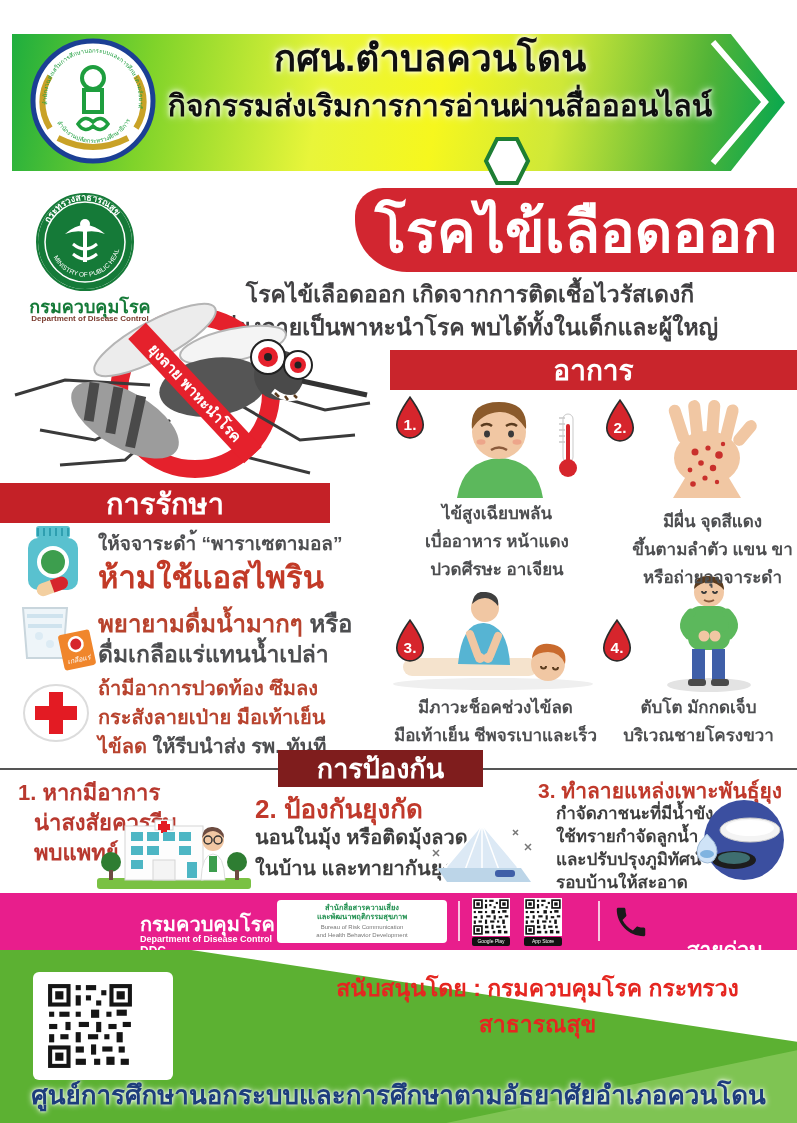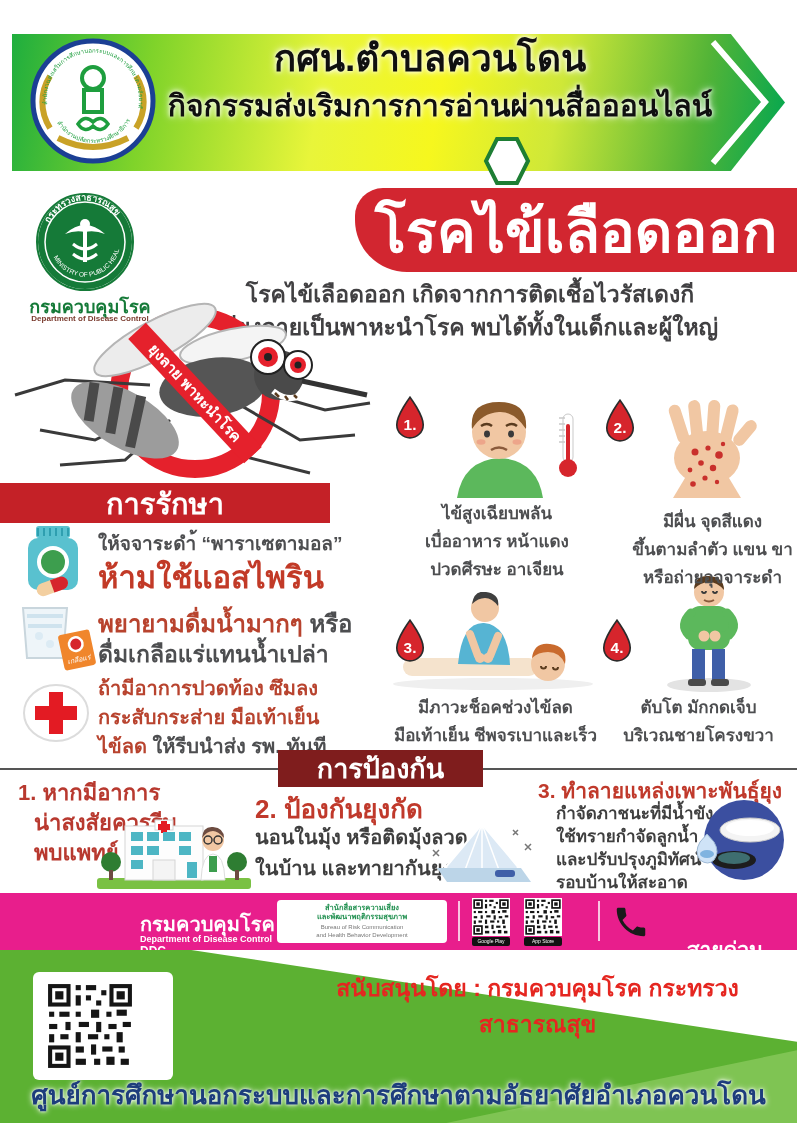--- a/index.html
+++ b/index.html
@@ -185,20 +185,21 @@
     <circle cx="293" cy="70" r="8" fill="#e5212c"></circle>
       <circle cx="293" cy="70" r="3.5" fill="#222"></circle>
     <path d="M297 86 L362 100" stroke="#333" stroke-width="5"></path>
     <g transform="rotate(47 190 98)">
       <rect x="105" y="86" width="170" height="24" fill="#e5212c"></rect>
       <text x="190" y="103" text-anchor="middle" fill="#fff" font-size="15" font-weight="bold">ยุงลาย พาหะนำโรค</text>
     </g>
   </svg>
 
   
+  <div class="abs rban" style="left:390px;top:350px;width:407px;height:40px;font-size:28px;line-height:42px;">อาการ</div>
 
   
   <svg class="abs" style="left:393px;top:395px;z-index:3" width="34" height="44" viewBox="0 0 30 40">
     <path d="M15 2 C15 2 3 18 3 27 a12 12 0 0 0 24 0 C27 18 15 2 15 2Z" fill="#d6252c" stroke="#2b2b2b" stroke-width="1.5"></path>
     <text x="15" y="32" text-anchor="middle" font-size="14" font-weight="bold" fill="#fff">1.</text>
   </svg>
   <svg class="abs" style="left:603px;top:398px;z-index:3" width="34" height="44" viewBox="0 0 30 40">
     <path d="M15 2 C15 2 3 18 3 27 a12 12 0 0 0 24 0 C27 18 15 2 15 2Z" fill="#d6252c" stroke="#2b2b2b" stroke-width="1.5"></path>
     <text x="15" y="32" text-anchor="middle" font-size="14" font-weight="bold" fill="#fff">2.</text>
   </svg>
@@ -335,21 +336,21 @@
     <span class="red">พยายามดื่มน้ำมากๆ</span><span class="dark"> หรือ</span>
   </div>
   <div class="abs dark" style="left:98px;top:636px;font-size:23px;font-weight:800;">ดื่มเกลือแร่แทนน้ำเปล่า</div>
 
   <svg class="abs" style="left:22px;top:680px" width="68" height="62" viewBox="0 0 68 62">
     <ellipse cx="34" cy="33" rx="32" ry="28" fill="#fff" stroke="#dcdcdc" stroke-width="2"></ellipse>
     <path d="M27 12 h14 v14 h14 v14 h-14 v14 h-14 v-14 h-14 v-14 h14z" fill="#e31b23"></path>
   </svg>
   <div class="abs red" style="left:98px;top:674px;font-size:20px;font-weight:700;line-height:29px;">
     <div>ถ้ามีอาการปวดท้อง ซึมลง</div>
-    <div>กระสับกระส่าย มือเท้าเย็น</div>
+    <div>กระสังลายเป่าย มือเท้าเย็น</div>
     <div><span class="red">ไข้ลด</span><span class="dark"> ให้รีบนำส่ง รพ. ทันที</span></div>
   </div>
 
   
   <div class="abs" style="left:0;top:768px;width:797px;height:2px;background:#555;"></div>
   <div class="abs rban" style="left:278px;top:750px;width:205px;height:37px;font-size:27px;line-height:39px;background:#7f1d1d;z-index:2;">การป้องกัน</div>
 
   <div class="abs" style="left:18px;top:778px;font-size:22px;font-weight:800;color:#b8392f;line-height:30px;">
     <div>1. หากมีอาการ</div>
     <div style="padding-left:16px;">น่าสงสัยควรรีบ</div>

